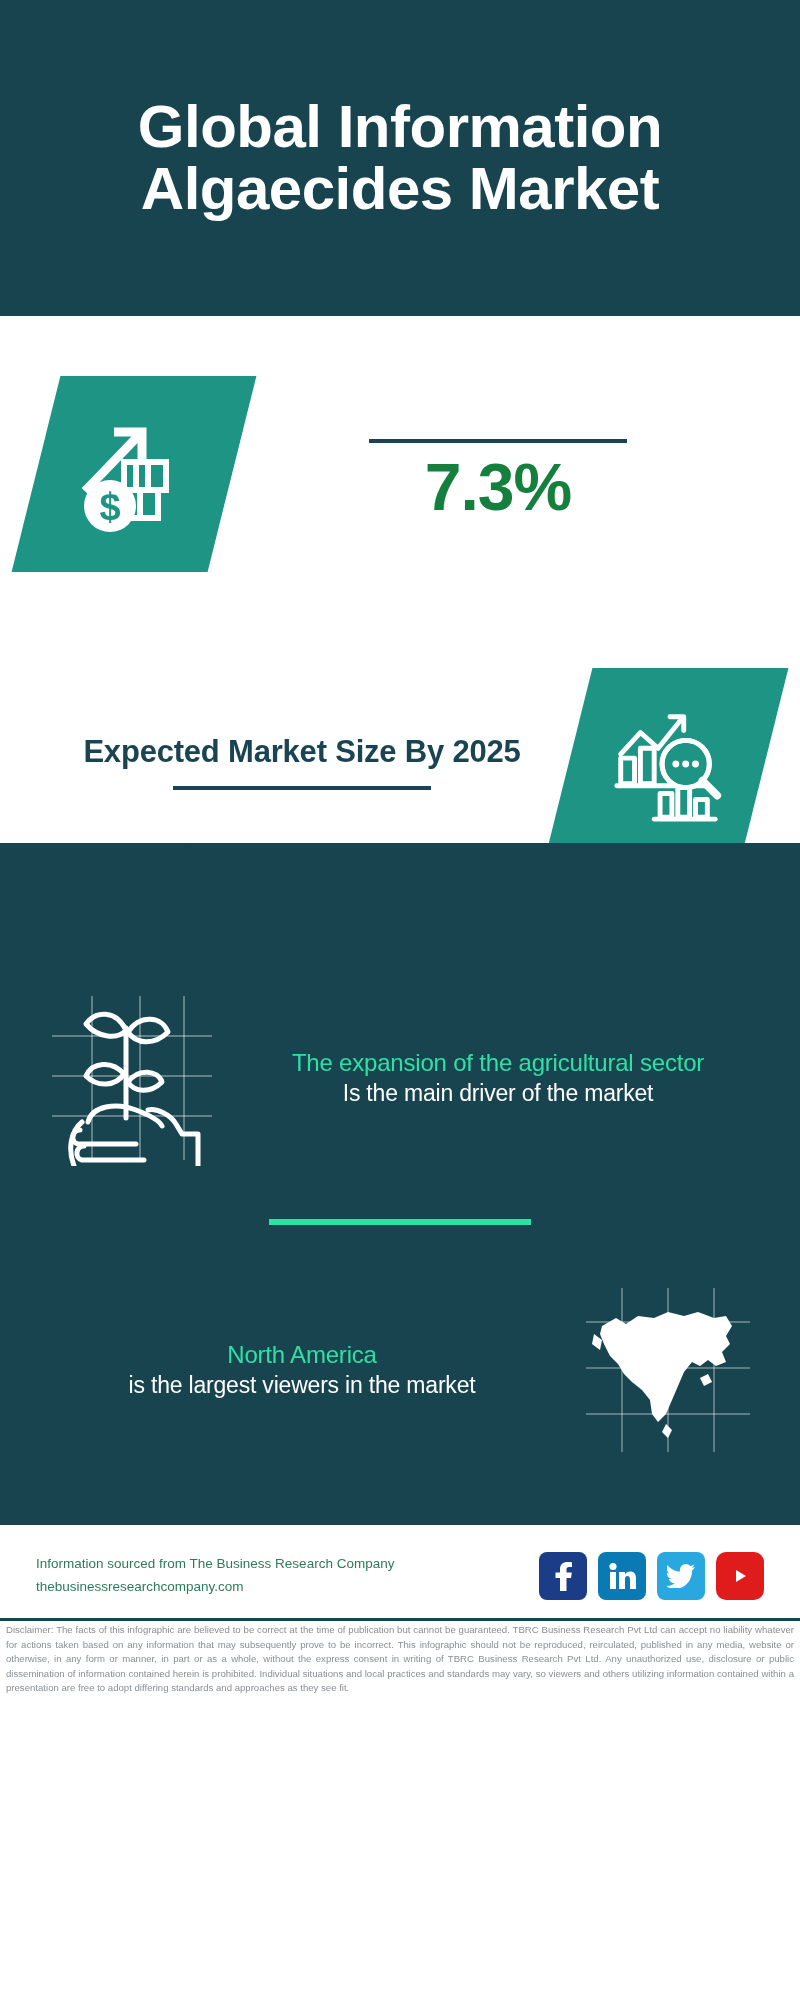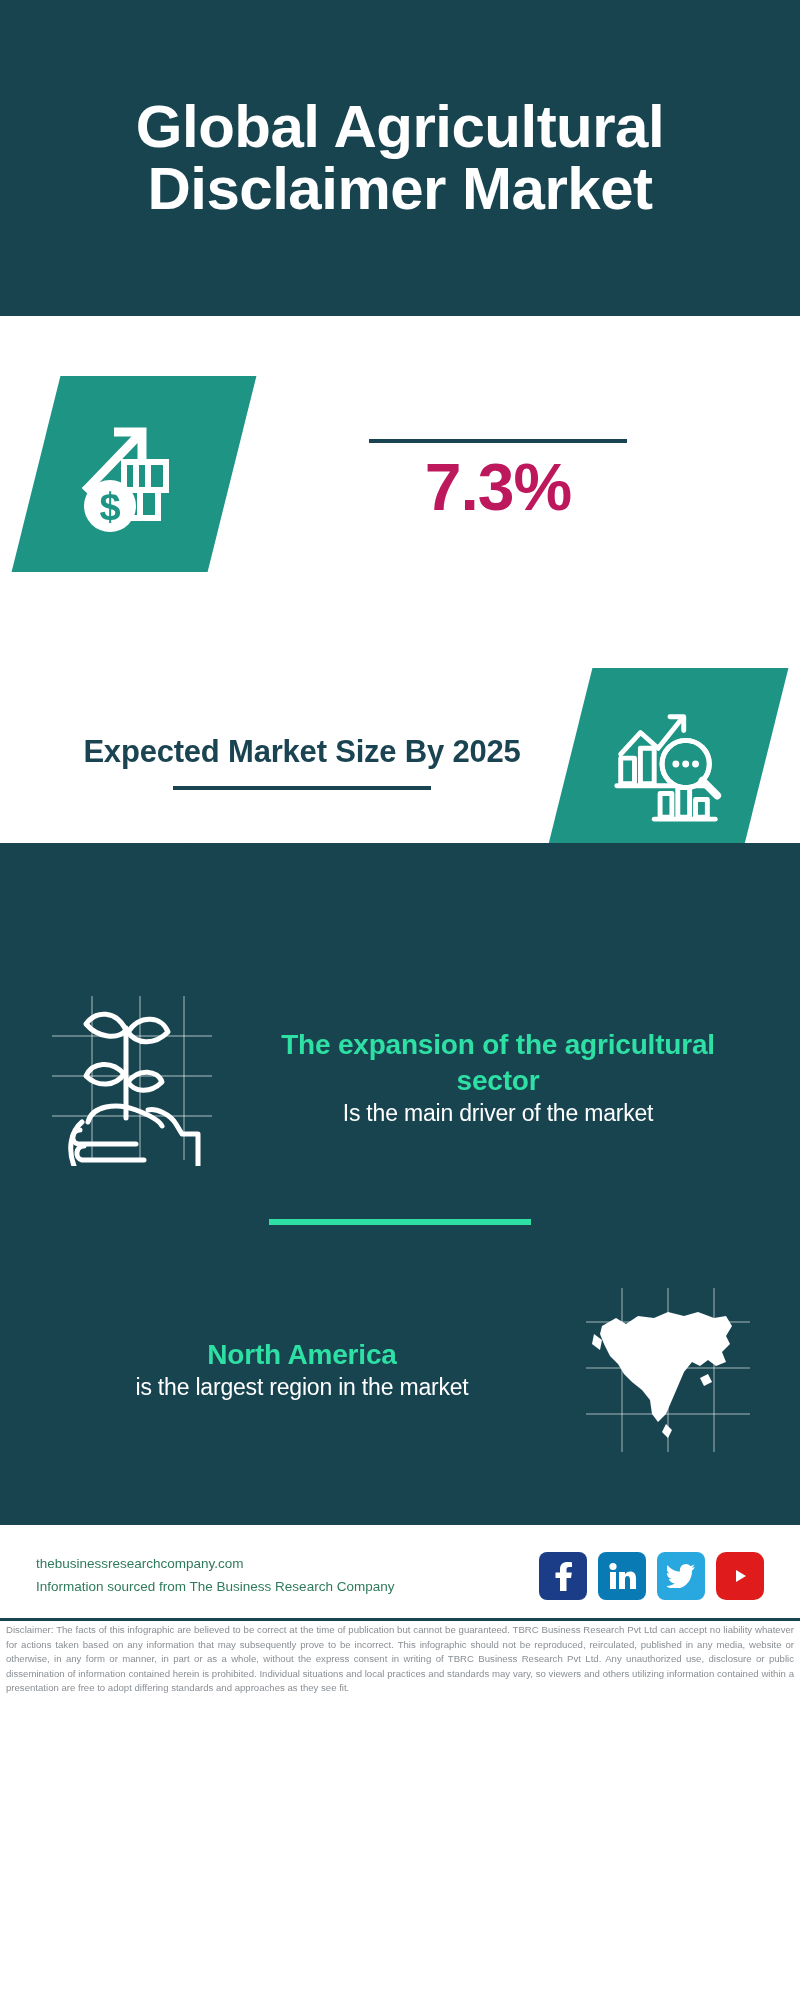--- a/index.html
+++ b/index.html
@@ -59,21 +59,21 @@
     line-height:1.28;
     letter-spacing:-0.2px;
   }
   .stat-rule {
     width:258px;
     height:4px;
     background:#1b4452;
     margin:14px auto 10px;
   }
   .stat-value {
-    color:#be185d;
+    color:#15803d;
     font-size:66px;
     font-weight:bold;
     line-height:1.05;
     letter-spacing:-1px;
   }
 
   .gap-spacer { height:46px; }
 
   
   .dark-panel {
@@ -100,22 +100,22 @@
     width:196px;
     height:196px;
     flex:0 0 196px;
     display:flex;
     align-items:center;
     justify-content:center;
   }
   .fact-text { flex:1; text-align:center; padding:0 6px; }
   .fact-hl {
     color:#2fe0a5;
-    font-size:28px;
-    font-weight:bold;
+    font-size:24px;
+    font-weight:normal;
     line-height:1.3;
     letter-spacing:-0.2px;
   }
   .fact-sub {
     color:#ffffff;
     font-size:23px;
     font-weight:normal;
     line-height:1.3;
     letter-spacing:-0.2px;
   }
@@ -154,21 +154,21 @@
     font-size:9.6px;
     line-height:1.52;
     text-align:justify;
     font-family:"Liberation Sans", sans-serif;
   }
 </style>
 </head>
 <body>
 
 <div class="header">
-  <div class="header-title">Global Agricultural Disclaimer Market</div>
+  <div class="header-title">Global Information Algaecides Market</div>
 </div>
 
 <div class="stat-row row1">
 
   <div class="icon-tile">
     <svg width="128" height="128" viewBox="0 0 128 128">
 
       <g fill="none" stroke="#ffffff" stroke-width="9" stroke-linecap="square">
         <line x1="18" y1="78" x2="68" y2="26"></line>
       </g>
@@ -286,21 +286,21 @@
       <div class="fact-hl">The expansion of the agricultural sector</div>
       <div class="fact-sub">Is the main driver of the market</div>
     </div>
   </div>
 
   <div class="green-rule"></div>
 
   <div class="fact-row reverse">
     <div class="fact-text">
       <div class="fact-hl">North America</div>
-      <div class="fact-sub">is the largest region in the market</div>
+      <div class="fact-sub">is the largest viewers in the market</div>
     </div>
     <div class="fact-icon">
       <svg width="176" height="176" viewBox="0 0 176 176">
         <g stroke="#ffffff" stroke-opacity="0.30" stroke-width="2" fill="none">
           <line x1="6" y1="40" x2="170" y2="40"></line>
           <line x1="6" y1="86" x2="170" y2="86"></line>
           <line x1="6" y1="132" x2="170" y2="132"></line>
           <line x1="42" y1="6" x2="42" y2="170"></line>
           <line x1="88" y1="6" x2="88" y2="170"></line>
           <line x1="134" y1="6" x2="134" y2="170"></line>
@@ -312,22 +312,22 @@
           M120,96 L128,92 L132,100 L124,104 Z
           M86,142 L92,148 L88,156 L82,150 Z"></path>
       </svg>
     </div>
   </div>
 
 </div>
 
 <div class="footer">
   <div class="footer-source">
+    <div>Information sourced from The Business Research Company</div>
     <div>thebusinessresearchcompany.com</div>
-    <div>Information sourced from The Business Research Company</div>
   </div>
 
   <div class="social-row">
     <a class="social-btn sb-fb">
       <svg width="26" height="30" viewBox="0 0 26 30">
         <path fill="#ffffff" d="M16.5,30 L16.5,17 L21,17 L21.8,11.6 L16.5,11.6 L16.5,8.4 C16.5,6.9 17,6 19.2,6 L22,6 L22,1.2
           C21.2,1.1 19.4,1 17.4,1 C13,1 10,3.6 10,8 L10,11.6 L5.5,11.6 L5.5,17 L10,17 L10,30 Z"></path>
       </svg>
     </a>
     <a class="social-btn sb-li">

